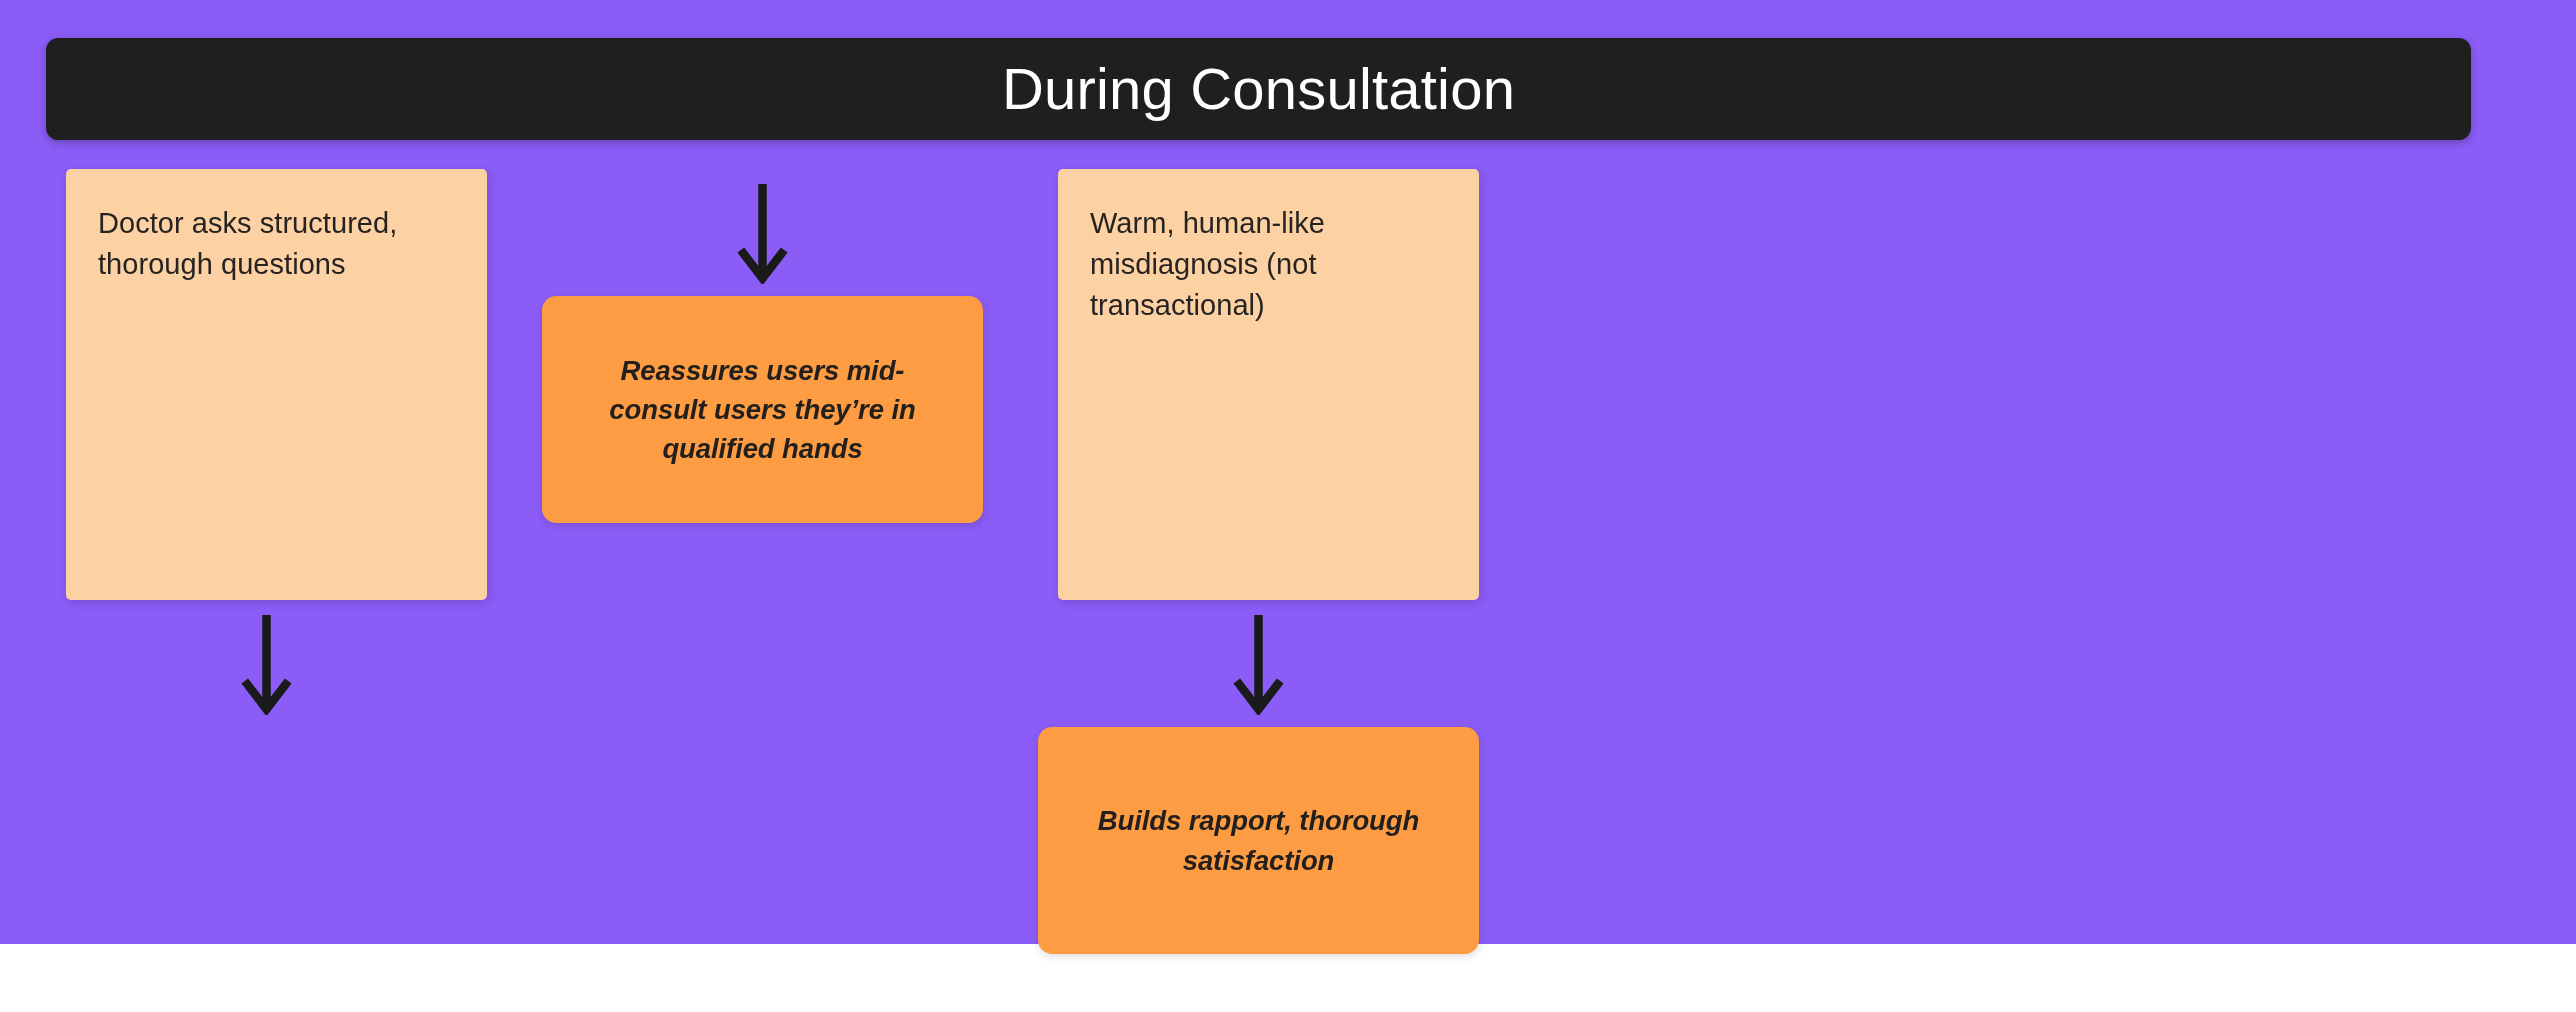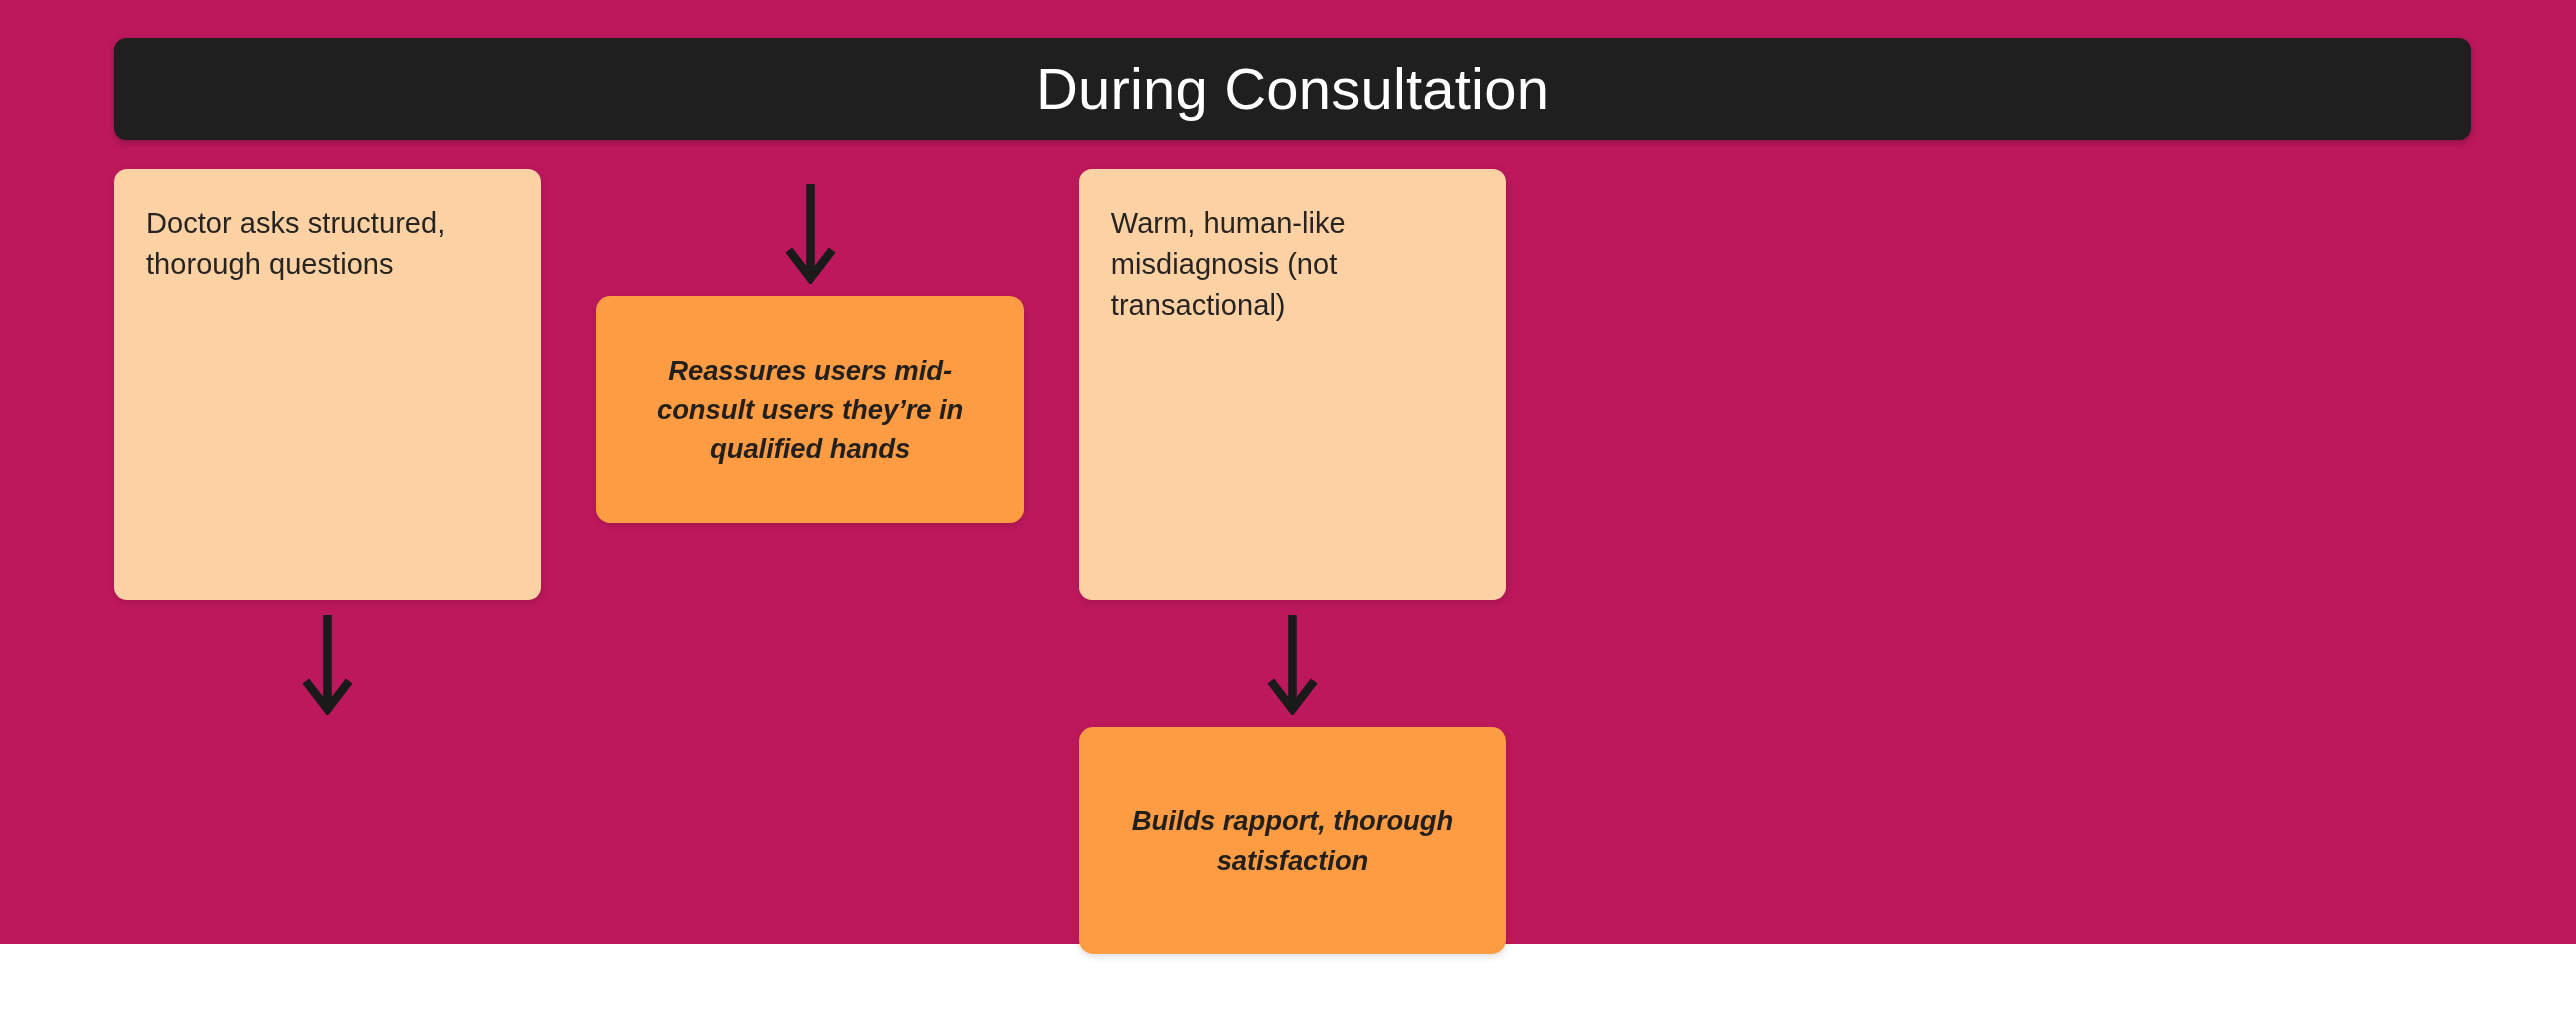--- a/index.html
+++ b/index.html
@@ -11,23 +11,23 @@
     width: 2576px;
     height: 1012px;
     font-family: "Liberation Sans", "DejaVu Sans", sans-serif;
     overflow: hidden;
   }
 
   .page {
     position: relative;
     width: 2576px;
     height: 944px;
-    background: #be185d;
+    background: #8b5cf6;
     box-sizing: border-box;
-    padding: 38px 105px 0 114px;
+    padding: 38px 105px 0 46px;
   }
 
   
   .header-bar {
     height: 102px;
     background: #1f1f1f;
     border-radius: 12.3px;
     display: flex;
     align-items: center;
     justify-content: center;
@@ -52,24 +52,25 @@
 
   .column {
     display: flex;
     flex-direction: column;
   }
 
   
   .factor-card {
     height: 431px;
     background: #fcd2a4;
-    border-radius: 13px;
+    border-radius: 5px;
     box-sizing: border-box;
     padding: 34px 28.4px 23px 32px;
     box-shadow: 1.9px 2.8px 8.5px rgba(0,0,0,0.13);
+    margin-left: 20px;
   }
   .factor-text {
     color: #262321;
     font-size: 29px;
     line-height: 1.42;
     font-weight: 400;
     letter-spacing: 0.05px;
   }
 
   

